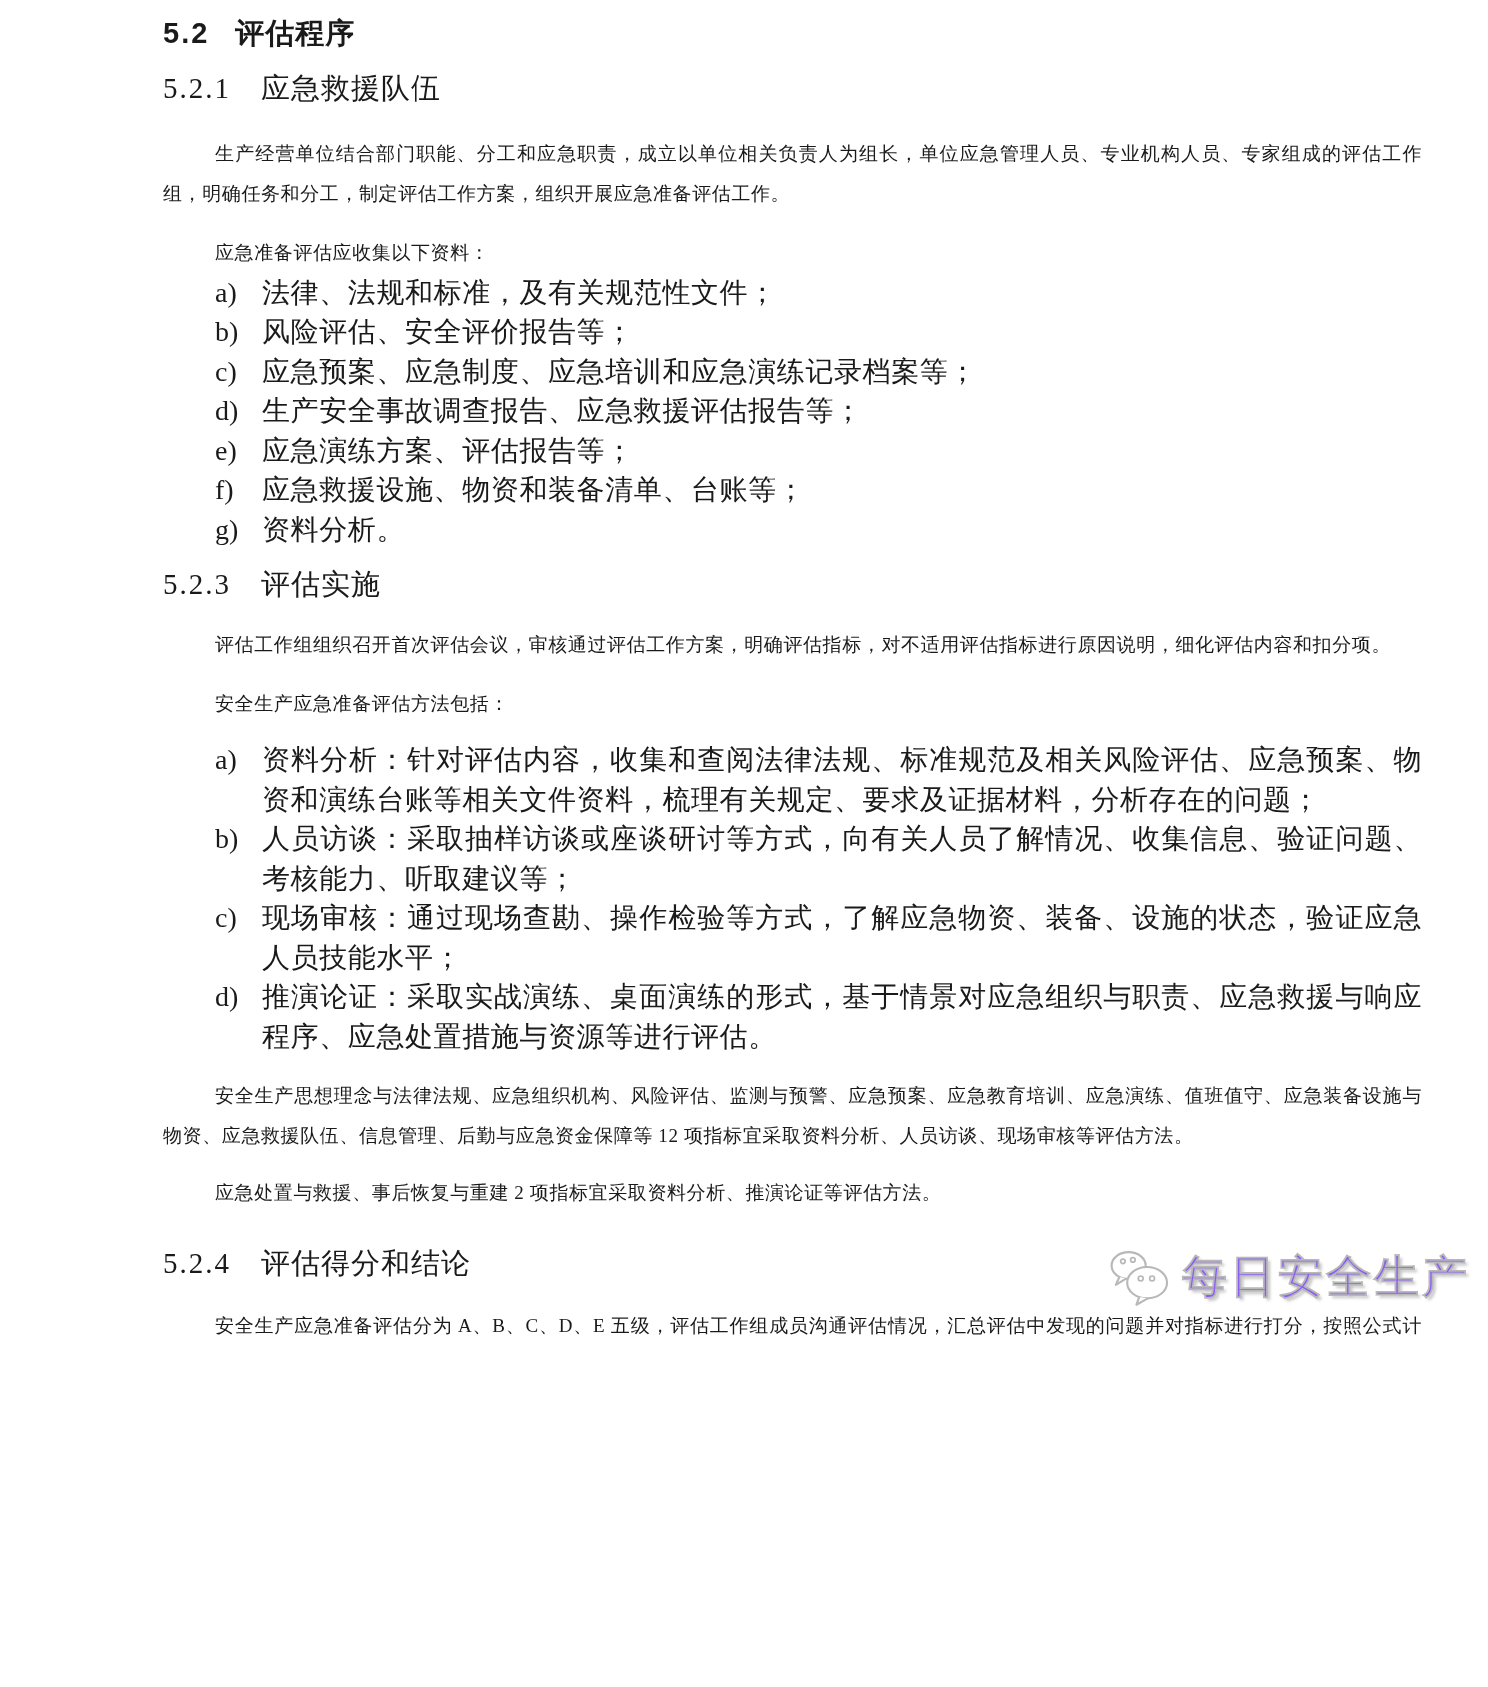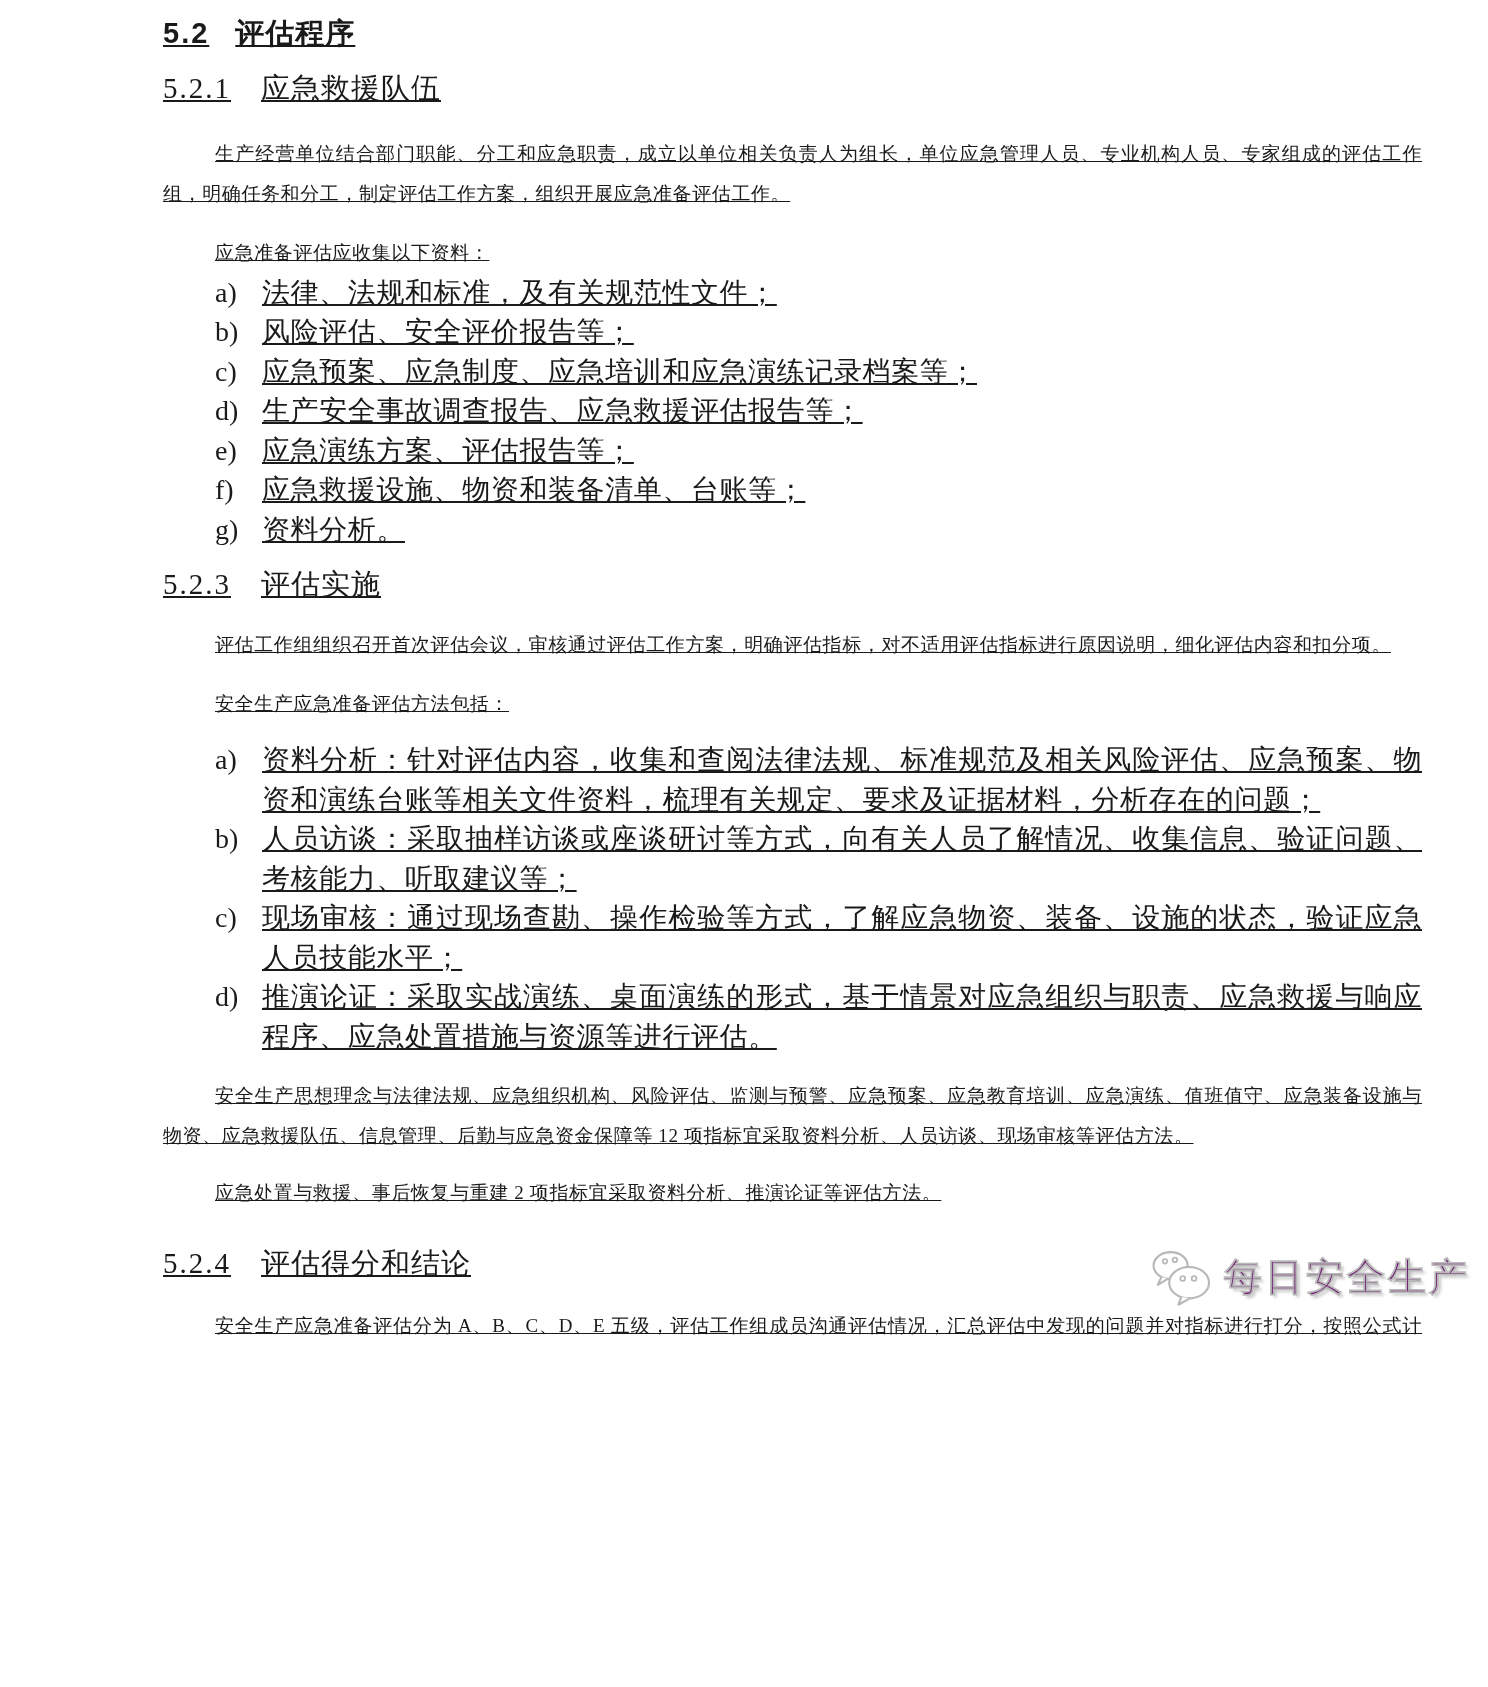--- a/index.html
+++ b/index.html
@@ -9,21 +9,20 @@
     font-family: "Liberation Serif", "DejaVu Serif", serif;
     color: #1a1a1a;
   }
   .page {
     position: relative;
     width: 1488px;
     height: 1335px;
     background: #ffffff;
     padding: 13px 66px 0 163px;
     overflow: hidden;
-    text-decoration: underline;
   }
   
   .h2 {
     font-family: "Liberation Sans", "DejaVu Sans", sans-serif;
     font-weight: bold;
     font-size: 29px;
     line-height: 40px;
     letter-spacing: 1px;
   }
   .h2 .num { margin-right: 26px; letter-spacing: 2px; }
@@ -75,23 +74,23 @@
   
   .watermark {
     position: absolute;
     right: 18px;
     bottom: 28px;
     display: flex;
     align-items: center;
     gap: 10px;
   }
   .watermark-text {
-    font-size: 38px;
+    font-size: 45px;
     letter-spacing: 3px;
-    color: #701a75;
+    color: #8b5cf6;
     -webkit-text-stroke: 1.8px #b8b8b8;
     text-shadow: 3px 3px 3px rgba(120,120,120,0.45);
     font-family: "Liberation Serif", "DejaVu Serif", serif;
     white-space: nowrap;
   }
   .watermark-icon svg { display: block; }
 </style>
 </head>
 <body>
 

